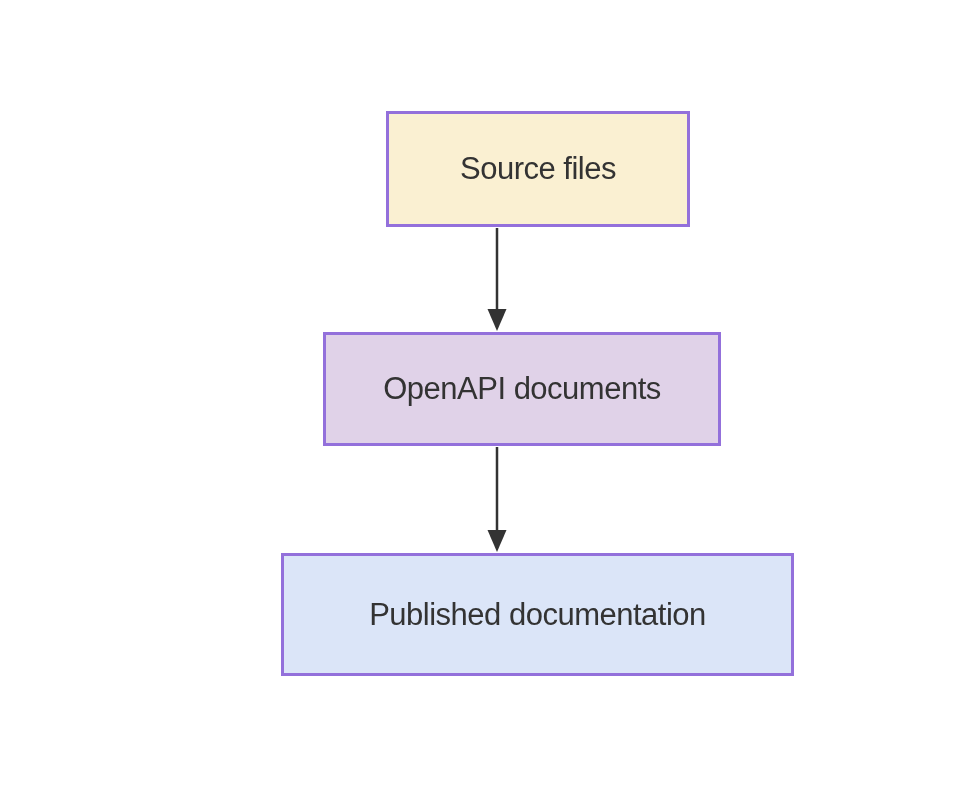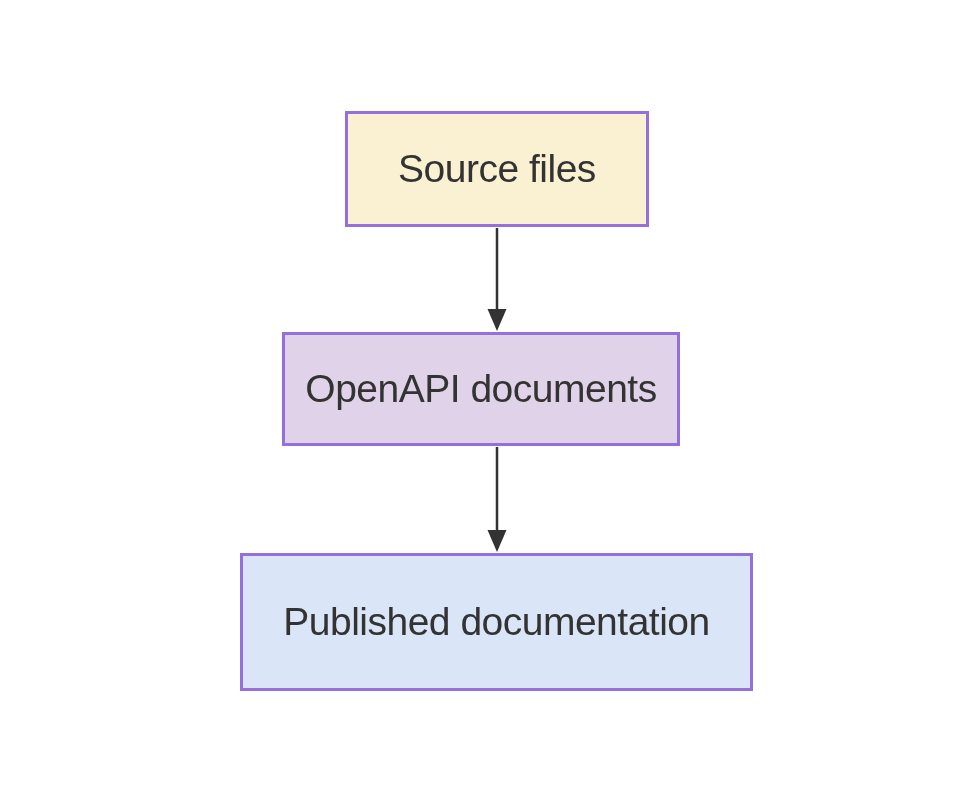--- a/index.html
+++ b/index.html
@@ -16,38 +16,39 @@
     font-family: "Liberation Sans", sans-serif;
   }
   .node {
     position: absolute;
     box-sizing: border-box;
     border: 3px solid #9370db;
     display: flex;
     align-items: center;
     justify-content: center;
     color: #333333;
-    font-size: 39px;
+    font-size: 31px;
     letter-spacing: -0.5px;
     white-space: nowrap;
     text-align: center;
+    margin-left: 41px;
   }
   .node-source {
     left: 345px; top: 111px;
     width: 304px; height: 116px;
     background: #faf0d2;
   }
   .node-openapi {
     left: 282px; top: 332px;
     width: 398px; height: 114px;
     background: #e0d2e8;
   }
   .node-published {
     left: 240px; top: 553px;
-    width: 513px; height: 138px;
+    width: 513px; height: 123px;
     background: #dbe5f8;
   }
   .edges {
     position: absolute;
     left: 0; top: 0;
     width: 980px; height: 794px;
     pointer-events: none;
   }
 </style>
 </head>

